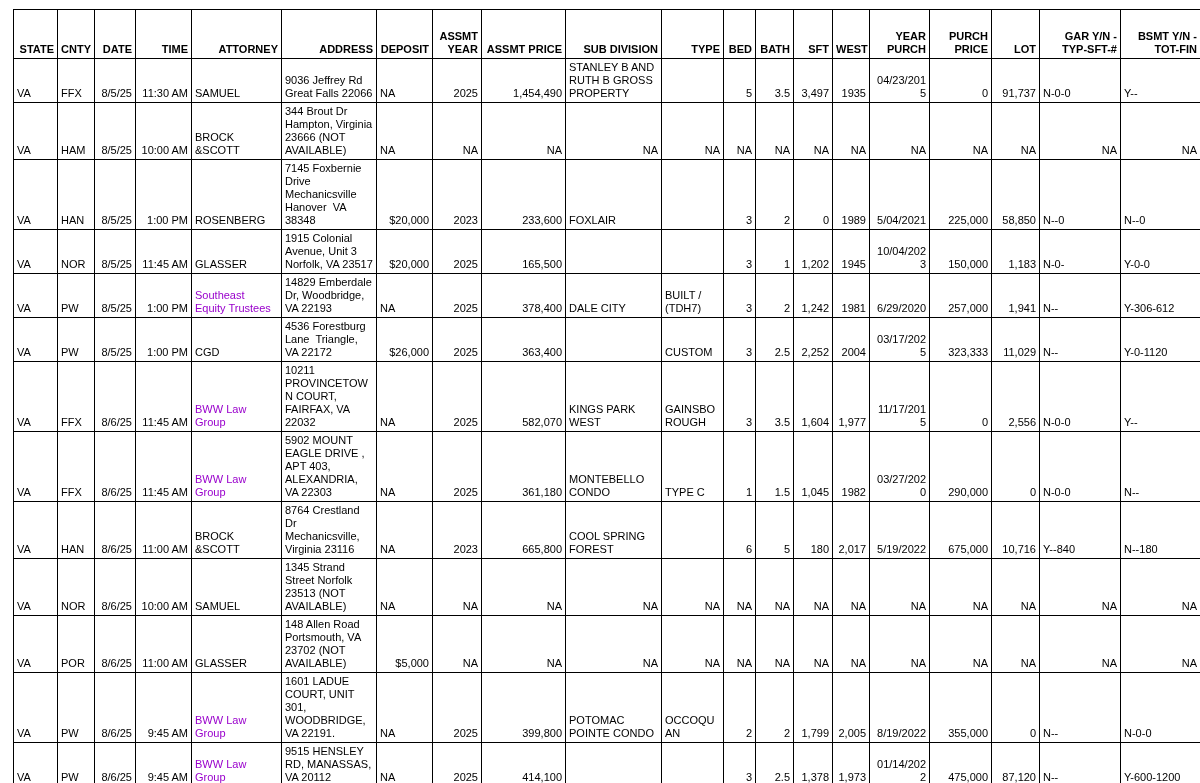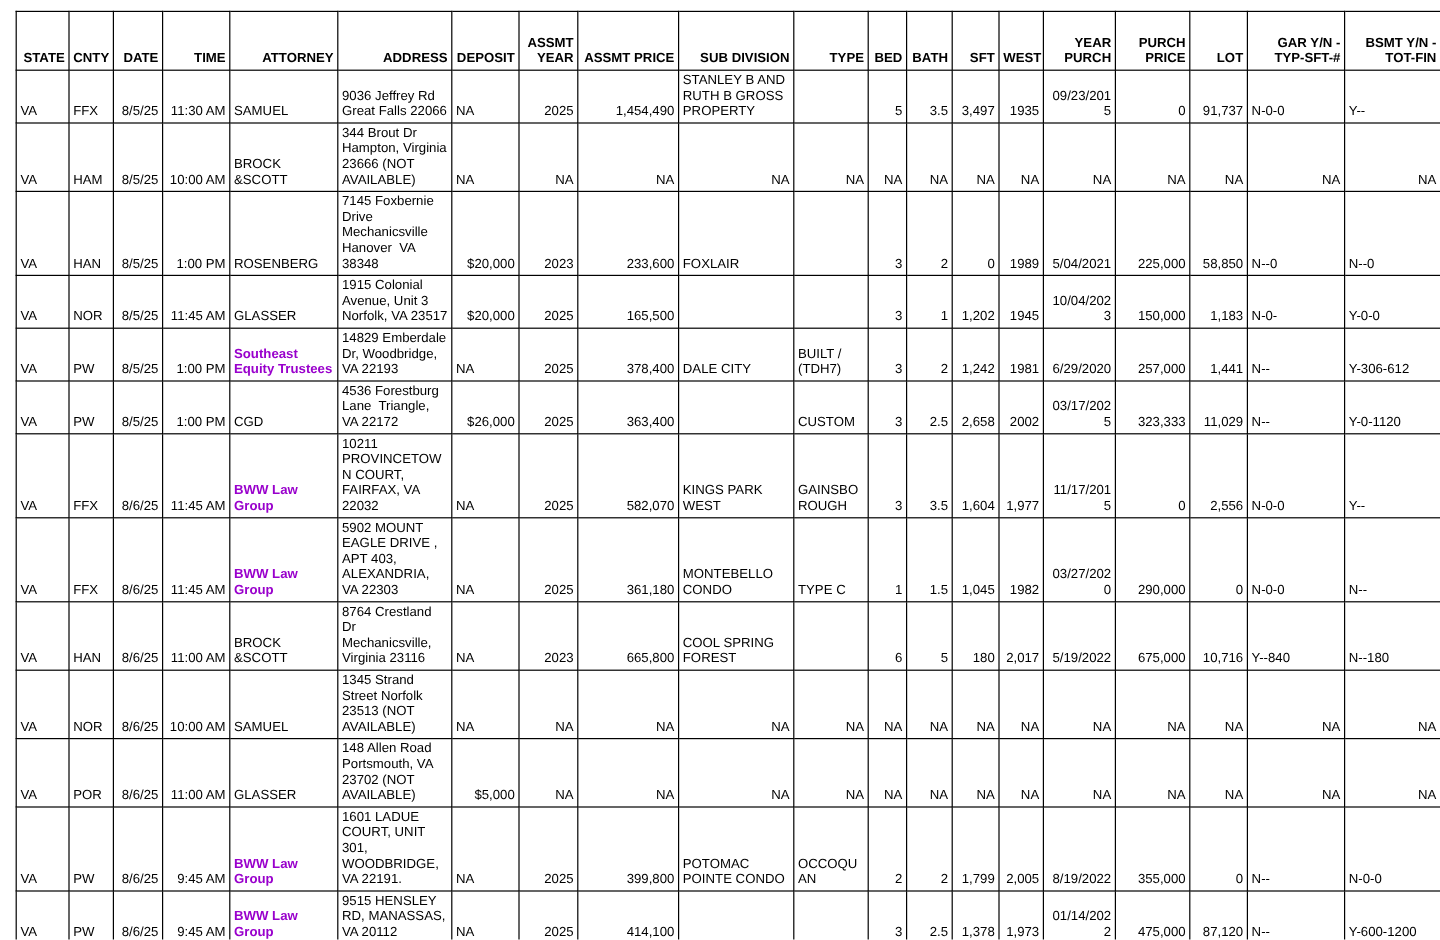--- a/index.html
+++ b/index.html
@@ -37,21 +37,21 @@
   }
   table.grid td {
     white-space: pre-wrap;
     overflow-wrap: break-word;
     word-wrap: break-word;
   }
   .al-l { text-align: left; }
   .al-r { text-align: right; }
   .attorney-link {
     color: #9900cc;
-    font-weight: bold;
+    font-weight: normal;
     cursor: pointer;
   }
 </style>
 </head>
 <body>
 
 <div class="sheet">
   <table class="grid">
     <colgroup>
       <col style="width:44px">
@@ -109,21 +109,21 @@
           <td class="al-l">9036 Jeffrey Rd Great Falls 22066</td>
           <td class="al-l">NA</td>
           <td class="al-r">2025</td>
           <td class="al-r">1,454,490</td>
           <td class="al-l">STANLEY B AND RUTH B GROSS PROPERTY</td>
           <td class="al-l"></td>
           <td class="al-r">5</td>
           <td class="al-r">3.5</td>
           <td class="al-r">3,497</td>
           <td class="al-r">1935</td>
-          <td class="al-r">09/23/2015</td>
+          <td class="al-r">04/23/2015</td>
           <td class="al-r">0</td>
           <td class="al-r">91,737</td>
           <td class="al-l">N-0-0</td>
           <td class="al-l">Y--</td>
         </tr>
         <tr>
           <td class="al-l">VA</td>
           <td class="al-l">HAM</td>
           <td class="al-r">8/5/25</td>
           <td class="al-r">10:00 AM</td>
@@ -199,40 +199,40 @@
           <td class="al-r">2025</td>
           <td class="al-r">378,400</td>
           <td class="al-l">DALE CITY</td>
           <td class="al-l">BUILT / (TDH7)</td>
           <td class="al-r">3</td>
           <td class="al-r">2</td>
           <td class="al-r">1,242</td>
           <td class="al-r">1981</td>
           <td class="al-r">6/29/2020</td>
           <td class="al-r">257,000</td>
-          <td class="al-r">1,441</td>
+          <td class="al-r">1,941</td>
           <td class="al-l">N--</td>
           <td class="al-l">Y-306-612</td>
         </tr>
         <tr>
           <td class="al-l">VA</td>
           <td class="al-l">PW</td>
           <td class="al-r">8/5/25</td>
           <td class="al-r">1:00 PM</td>
           <td class="al-l">CGD</td>
           <td class="al-l">4536 Forestburg Lane  Triangle, VA 22172</td>
           <td class="al-r">$26,000</td>
           <td class="al-r">2025</td>
           <td class="al-r">363,400</td>
           <td class="al-l"></td>
           <td class="al-l">CUSTOM</td>
           <td class="al-r">3</td>
           <td class="al-r">2.5</td>
-          <td class="al-r">2,658</td>
-          <td class="al-r">2002</td>
+          <td class="al-r">2,252</td>
+          <td class="al-r">2004</td>
           <td class="al-r">03/17/2025</td>
           <td class="al-r">323,333</td>
           <td class="al-r">11,029</td>
           <td class="al-l">N--</td>
           <td class="al-l">Y-0-1120</td>
         </tr>
         <tr>
           <td class="al-l">VA</td>
           <td class="al-l">FFX</td>
           <td class="al-r">8/6/25</td>

